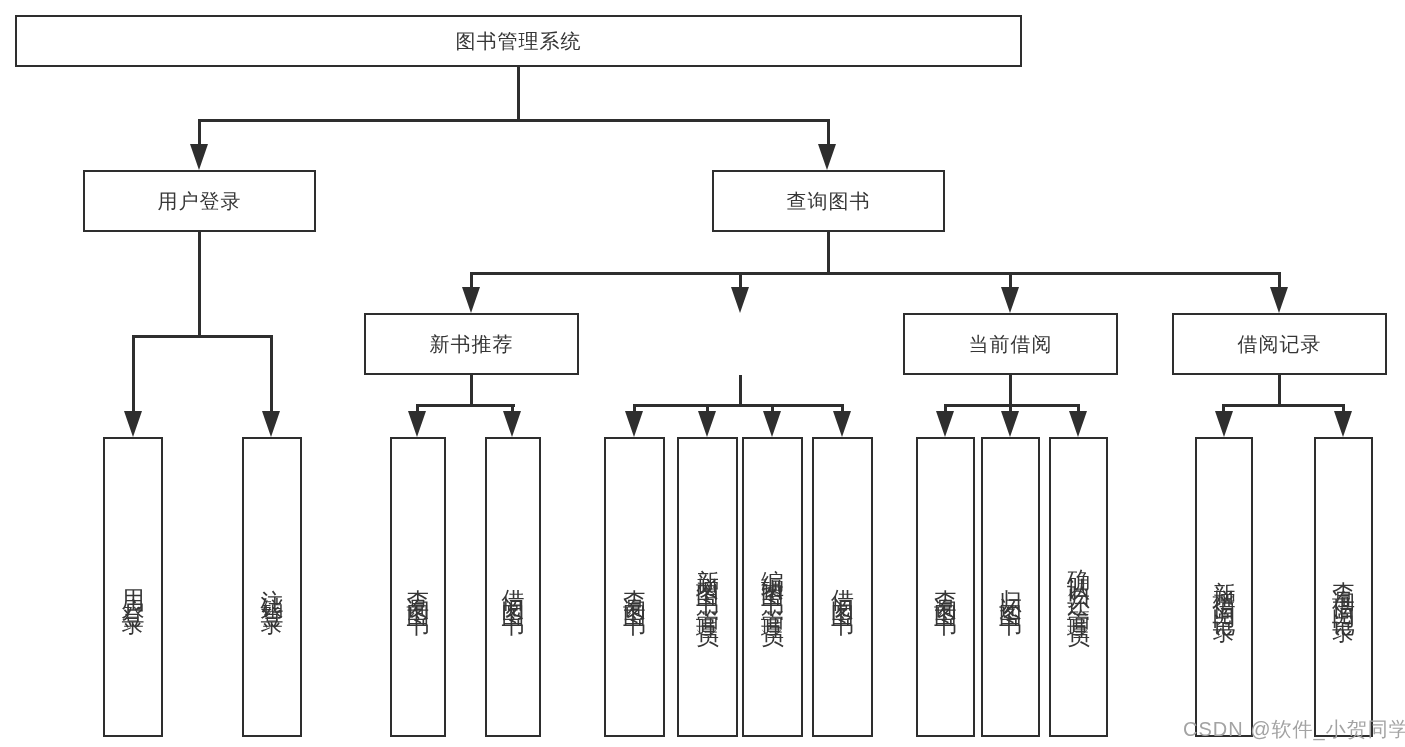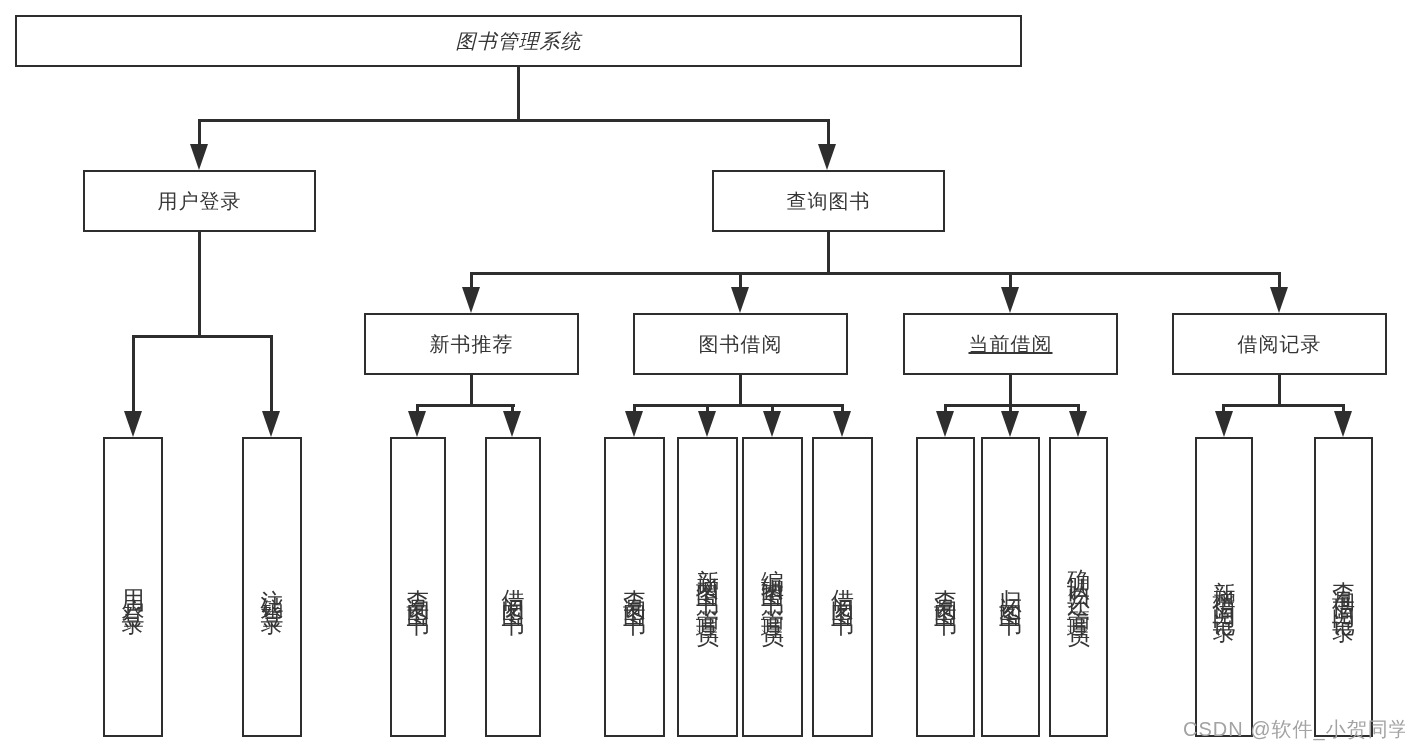--- a/index.html
+++ b/index.html
@@ -61,26 +61,26 @@
     position:absolute;
     left:1183px;
     top:716px;
     font-size:20px;
     color:var(--watermark);
     letter-spacing:1px;
     white-space:nowrap;
     z-index:10;
   }
   
-  .b-root{left:15px;top:15px;width:1007px;height:52px;font-style:italic;}
+  .b-root{left:15px;top:15px;width:1007px;height:52px;}
   .b-l2a{left:83px;top:170px;width:233px;height:62px;}
   .b-l2b{left:712px;top:170px;width:233px;height:62px;}
   .b-l3a{left:364px;top:313px;width:215px;height:62px;}
   .b-l3b{left:633px;top:313px;width:215px;height:62px;}
-  .b-l3c{left:903px;top:313px;width:215px;height:62px;text-decoration:underline;}
+  .b-l3c{left:903px;top:313px;width:215px;height:62px;}
   .b-l3d{left:1172px;top:313px;width:215px;height:62px;}
   .la1{left:103px;width:60px;}
   .la2{left:242px;width:60px;}
   .lb1{left:390px;width:56px;}
   .lb2{left:485px;width:56px;}
   .lc1{left:604px;width:61px;}
   .lc2{left:677px;width:61px;}
   .lc3{left:742px;width:61px;}
   .lc4{left:812px;width:61px;}
   .ld1{left:916px;width:59px;}
@@ -93,21 +93,20 @@
 <body>
 
 <div class="canvas" id="chart">
 
   <div class="box b-root">图书管理系统</div>
 
   <div class="box b-l2a">用户登录</div>
   <div class="box b-l2b">查询图书</div>
 
   <div class="box b-l3a">新书推荐</div>
-  <div class="box b-l3b">图书借阅</div>
   <div class="box b-l3c">当前借阅</div>
   <div class="box b-l3d">借阅记录</div>
 
   <div class="box leaf la1">
       <span class="vtext">用户登录</span>
     </div>
   <div class="box leaf la2">
       <span class="vtext">注销登录</span>
     </div>
 

